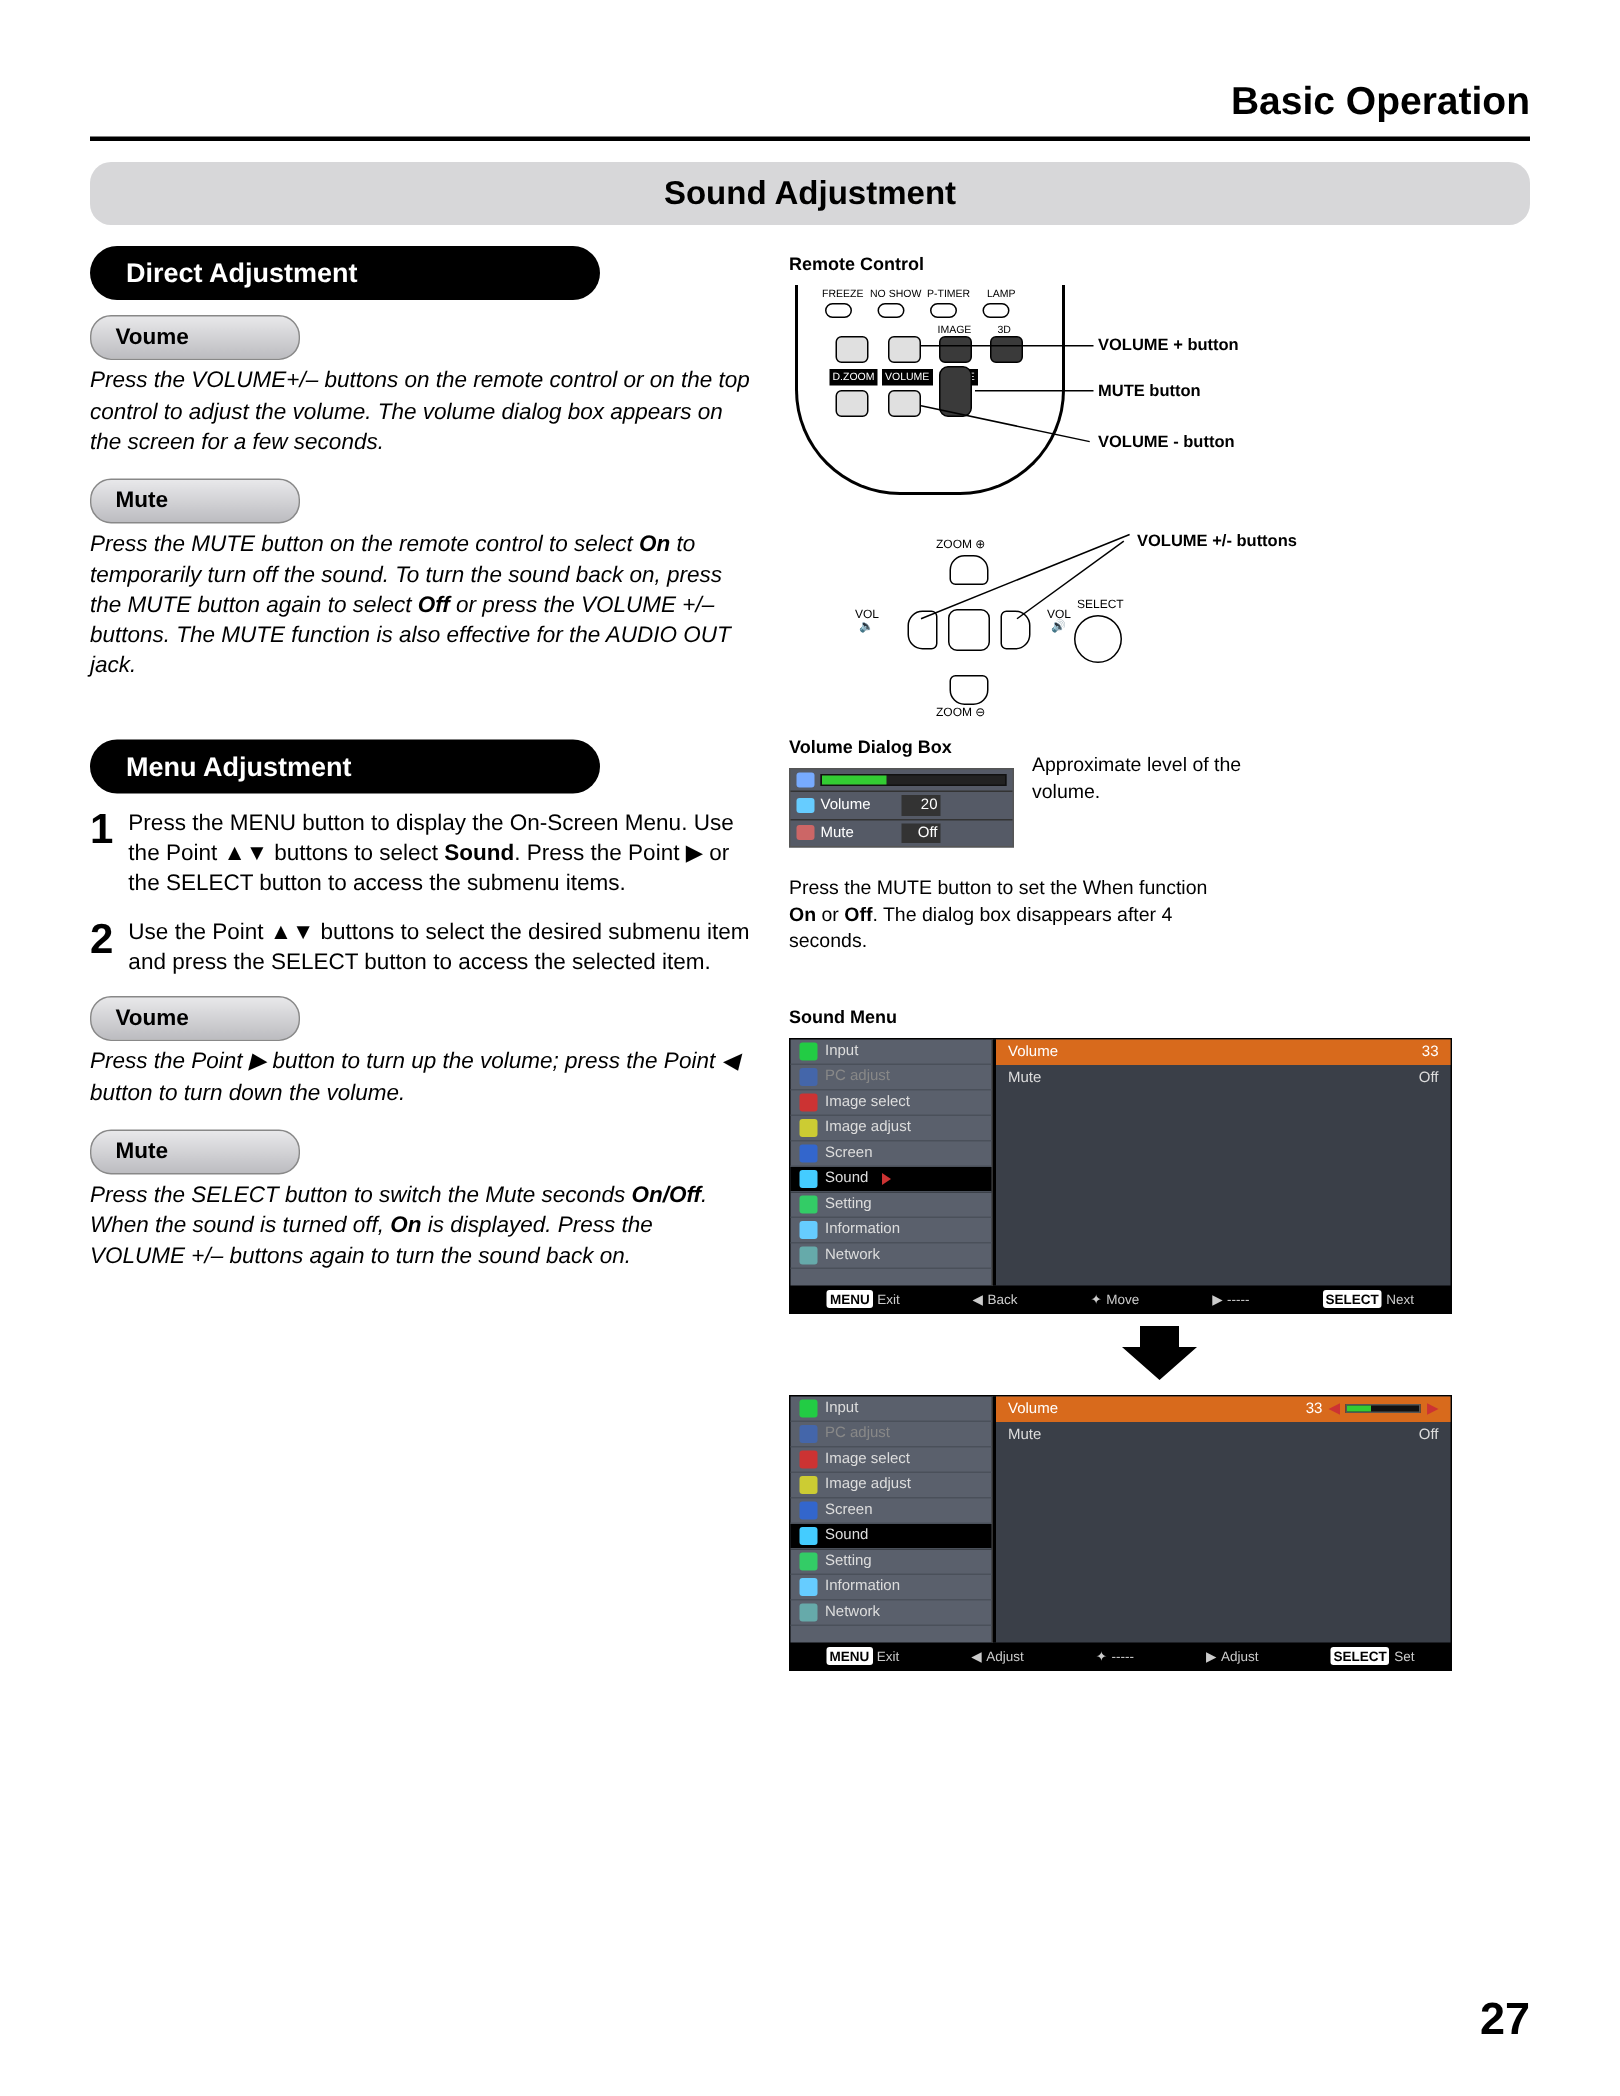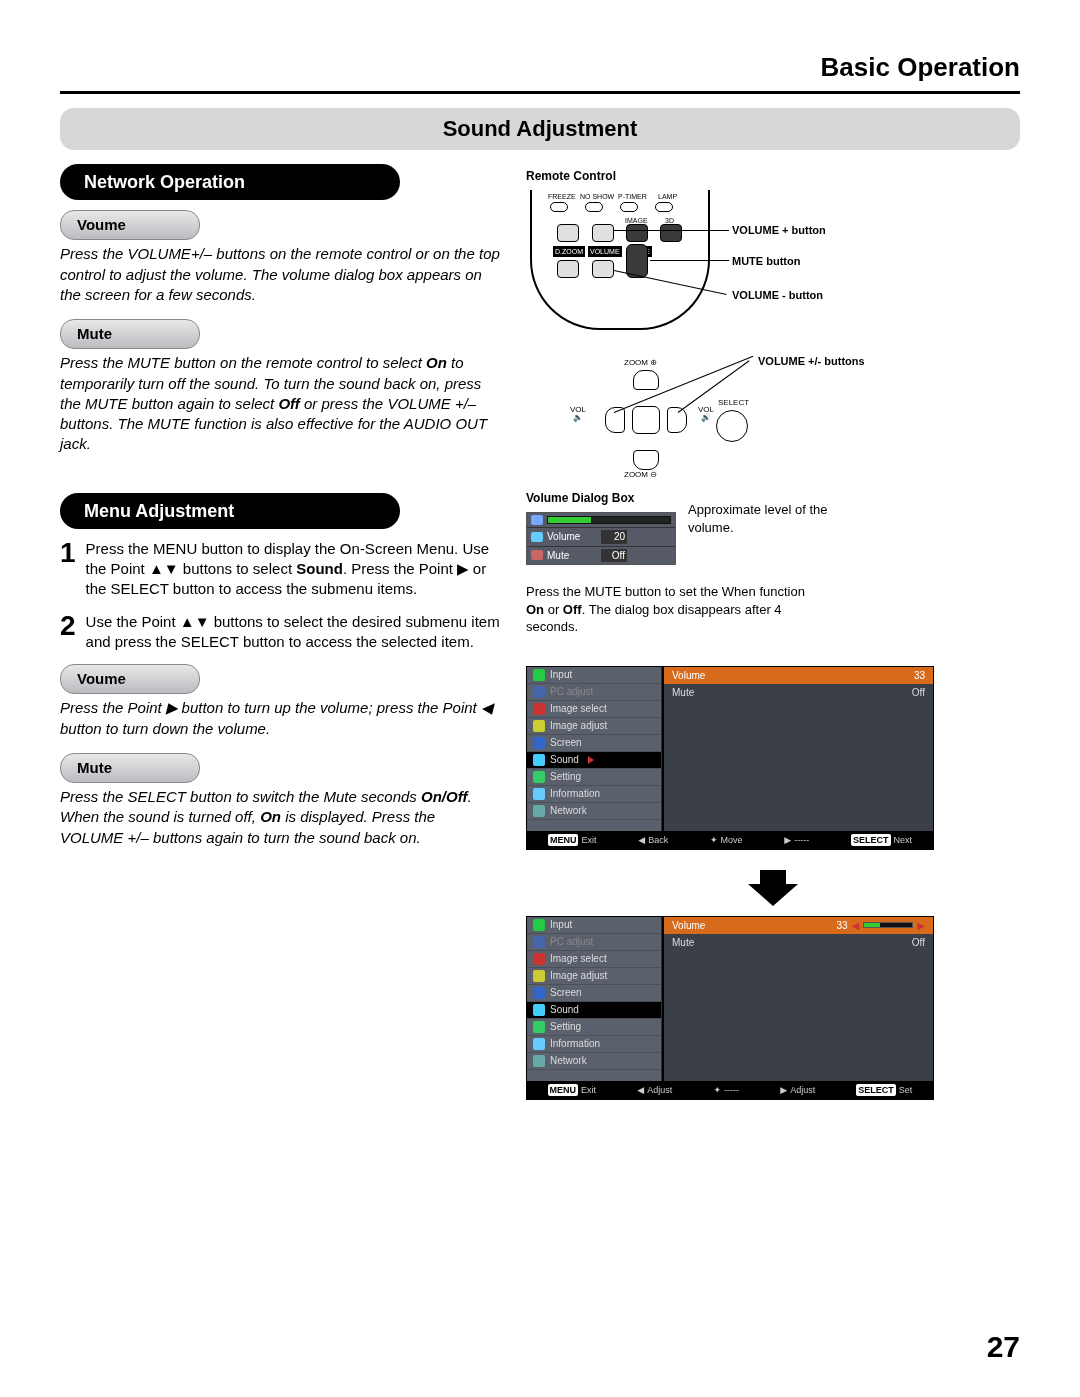--- a/index.html
+++ b/index.html
@@ -114,22 +114,22 @@
   .vdlg-val { width: 26px; text-align: right; background: #333; padding: 0 2px; }
   .vdlg-ico { width: 12px; height: 10px; background: #7af; border-radius: 2px; }
 
   .vdlg-block { display: flex; gap: 12px; align-items: flex-start; margin-top: 6px; }
   .vdlg-note { font-size: 13px; max-width: 170px; }
 
   .vdlg-caption { font-size: 13px; margin-top: 18px; max-width: 280px; }
 
   
   .osd {
-    width: 408px; border: 1px solid #000; background: #000000; font-size: 10px; color: #ddd;
-    margin-bottom: 20px;
+    width: 442px; border: 1px solid #000; background: #000000; font-size: 10px; color: #ddd;
+    margin-bottom: 8px;
   }
   .osd-body { display: flex; height: 164px; }
   .osd-side {
     width: 135px; background: #5a606c; border-right: 1px solid #333;
     display: flex; flex-direction: column;
   }
   .osd-main { flex: 1; background: #3a3f48; display: flex; flex-direction: column; border-left: 2px solid #000;}
   .osd-item {
     display: flex; align-items: center; gap: 5px; padding: 2px 6px; height: 17px;
     border-bottom: 1px solid #4a505a;
@@ -158,21 +158,21 @@
 </head>
 <body>
 
 <div class="header-title">Basic Operation</div>
 <div class="header-rule"></div>
 <div class="section-bar">Sound Adjustment</div>
 
 <div class="columns">
 
   <div class="left-col">
-    <div class="black-pill">Network Operation</div>
+    <div class="black-pill">Direct Adjustment</div>
 
     <div class="gray-pill">Voume</div>
     <div class="body-text">Press the VOLUME+/– buttons on the remote control or on the top control to adjust the volume. The volume dialog box appears on the screen for a few seconds.</div>
 
     <div class="gray-pill">Mute</div>
     <div class="body-text">
       <span>Press the MUTE button on the remote control to select </span><b>On</b><span> to temporarily turn off the sound. To turn the sound back on, press the MUTE button again to select </span><b>Off</b><span> or press the VOLUME +/– buttons. The MUTE function is also effective for the AUDIO OUT jack.</span>
     </div>
 
     <div style="height:24px"></div>
@@ -273,20 +273,21 @@
           </div>
         </div>
       </div>
       <div class="vdlg-note" style="margin-top:15px">Approximate level of the volume.</div>
     </div>
     <div class="vdlg-caption">
       <span>Press the MUTE button to set the When function </span><b>On</b><span> or </span><b>Off</b><span>. The dialog box disappears after 4 seconds.</span>
     </div>
 
     <div style="height:30px"></div>
+    <div class="sub-h">Sound Menu</div>
 
     <div class="osd">
       <div class="osd-body">
         <div class="osd-side">
           <div class="osd-item">
               <span class="osd-ico" style="background:#2c4"></span>
               <span>Input</span>
             </div>
           <div class="osd-item" style="color:#888">
               <span class="osd-ico" style="background:#46a"></span>

